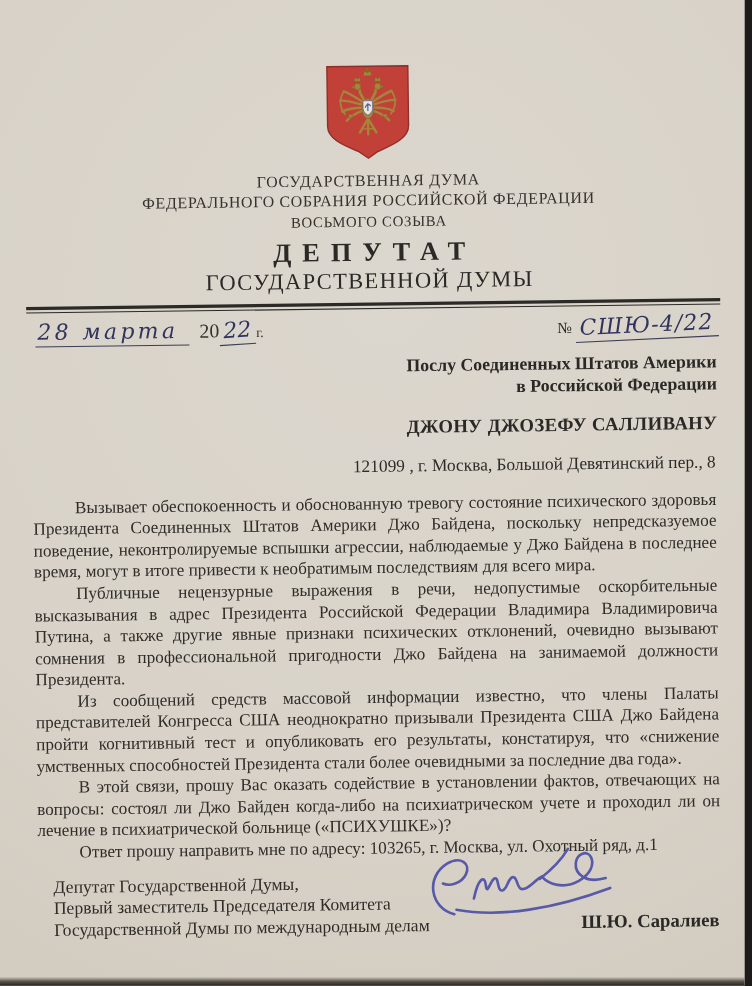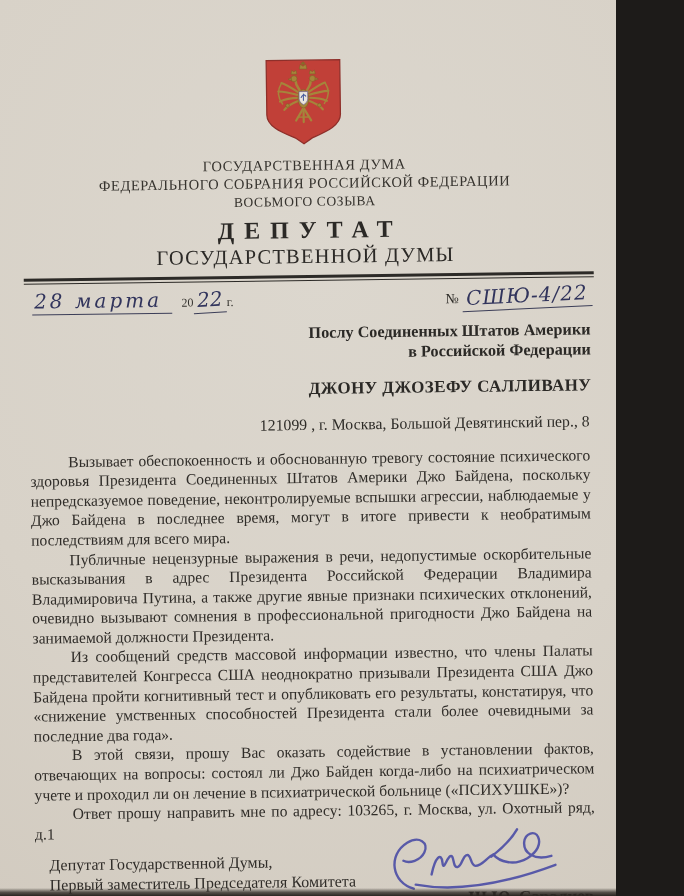--- a/index.html
+++ b/index.html
@@ -1,17 +1,17 @@
 <!DOCTYPE html>
 <html><head>
 <meta charset="utf-8">
 <style>
   html,body { margin:0; padding:0; background:#1d1b19; }
   #photo {
-    position:relative; width:616px; height:896px; overflow:hidden;
+    position:relative; width:677px; height:896px; overflow:hidden;
     background: radial-gradient(135% 105% at 52% 30%, #dcd7ce 0%, #d8d2c8 48%, #d2cbc0 78%, #c6beb1 100%);
     font-family:"Liberation Serif", serif; color:#2e2c28;
   }
   .content { position:absolute; inset:0; transform: rotate(-0.75deg); transform-origin:50% 50%; }
 
   .emblem { display:block; margin:56px auto 0; width:96px; height:92px; }
 
   .hdr { text-align:center; letter-spacing:0.6px; color:#36332e; }
   .hdr-1 { margin-top:9px;  font-size:14.5px; }
   .hdr-2 { margin-top:1px;  font-size:14.5px; }
@@ -19,21 +19,21 @@
   .title-1 { margin-top:7px; text-align:center; font-size:24px; font-weight:bold; letter-spacing:10px; text-indent:10px; color:#2b2926; }
   .title-2 { margin-top:1px; text-align:center; font-size:20.5px; letter-spacing:1.2px; color:#2b2926; }
 
   .rule { margin:7px 20px 0 26px; height:2px; border-top:3px solid #2c2a27; border-bottom:1.2px solid #2c2a27; }
 
   .dateline { display:flex; justify-content:space-between; align-items:baseline; margin:5px 22px 0 34px; }
   .hand { font-family:"DejaVu Serif", serif; font-style:italic; color:#31345c; }
   .uline { border-bottom:1.3px solid #3c3e58; }
   .date-left { font-size:13px; }
   .date-dm   { font-size:20px; letter-spacing:3px; padding:0 10px 1px 2px; }
-  .date-20   { font-size:12px; color:#34322e; margin-left:6px; }
+  .date-20   { font-size:18px; color:#34322e; margin-left:6px; }
   .date-22   { font-size:20px; padding:0 4px 1px; display:inline-block; transform:rotate(-3deg); }
   .date-g    { font-size:12.5px; color:#34322e; }
   .num-right { font-size:14px; }
   .num-value { font-size:20px; letter-spacing:1px; padding:0 4px 1px; display:inline-block; transform:rotate(-2deg); }
 
   .addressee { text-align:right; margin:12px 24px 0 0; font-weight:bold; font-size:16.2px; line-height:1.22; color:#2b2926; }
   .addr-name { text-align:right; margin:15px 24px 0 0; font-weight:bold; font-size:17px; letter-spacing:0.4px; color:#2b2926; }
   .addr-street { text-align:right; margin:17px 26px 0 0; font-size:15.8px; }
 
   .bodytext { margin:15px 26px 0 30px; font-size:15.6px; line-height:19.6px; text-align:justify; color:#302d29; }

